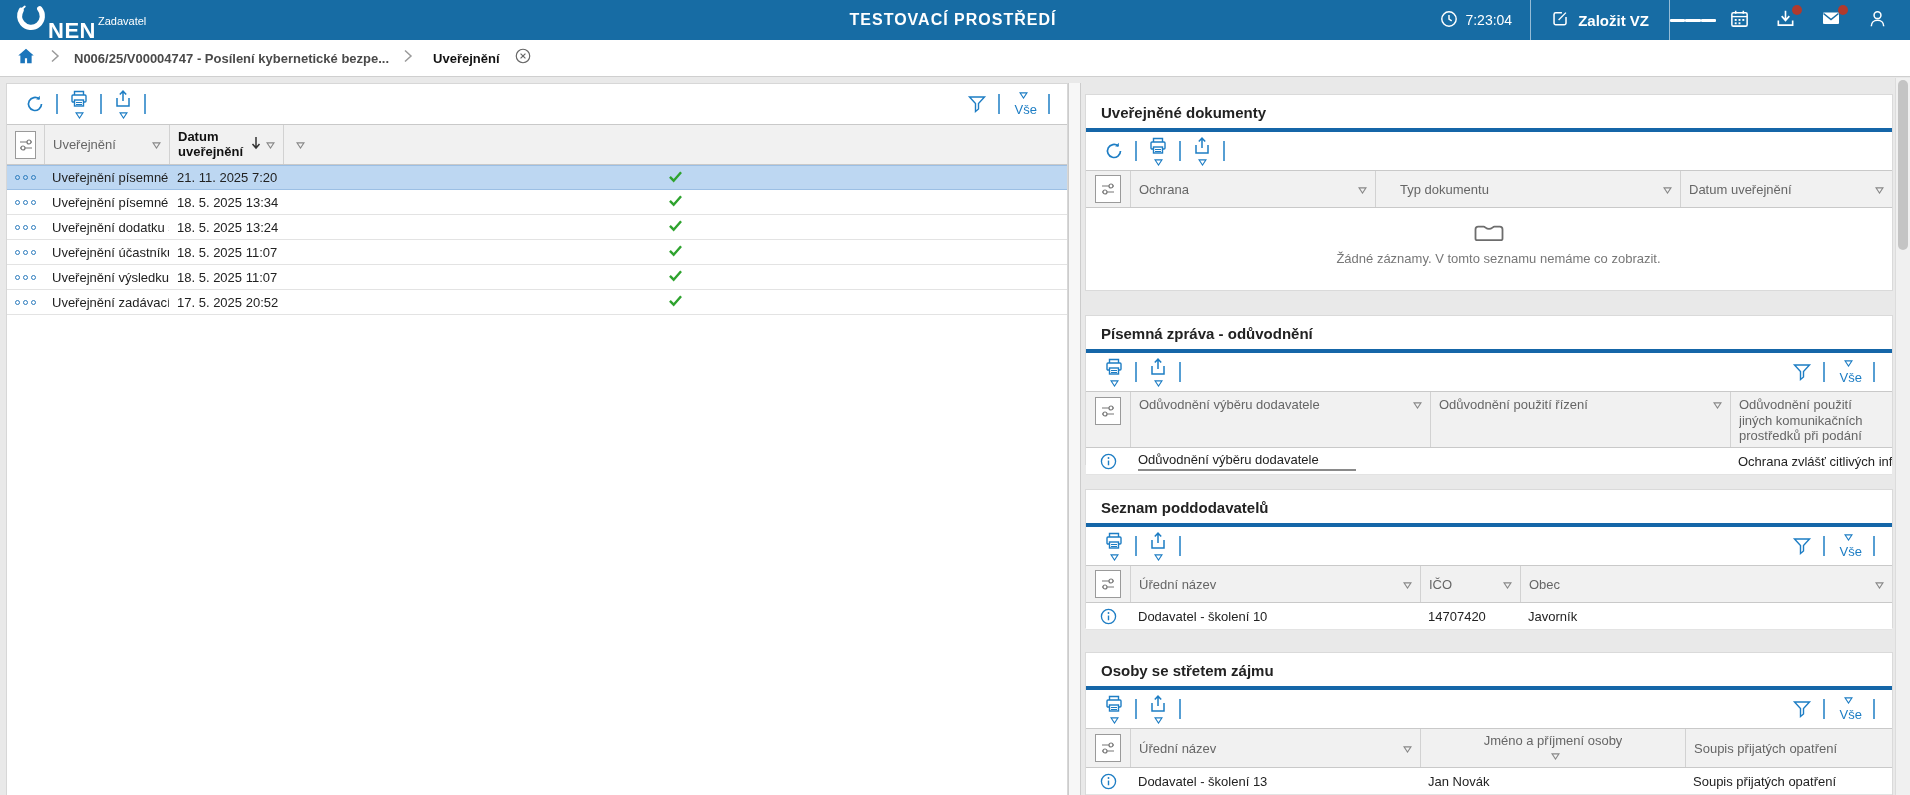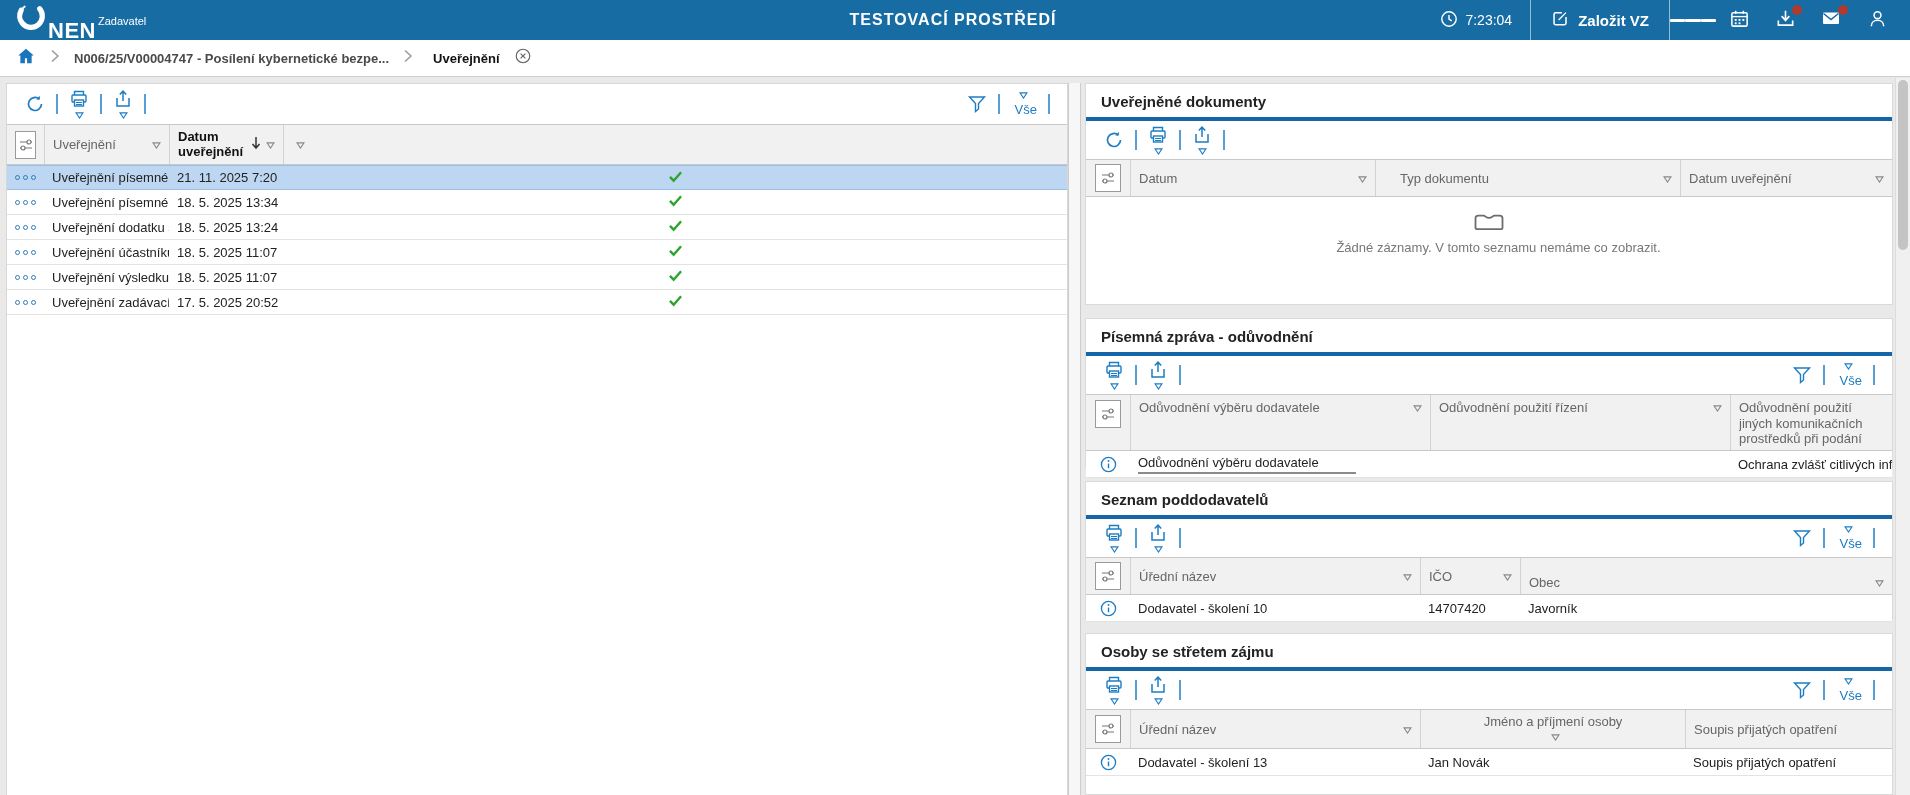--- a/index.html
+++ b/index.html
@@ -54,31 +54,31 @@
   .lp .c0 { width:37px; display:flex; justify-content:center; }
   .lp .c1 { width:125px; }
   .lp .c2 { width:114px; }
   .lp .c3 { flex:1; }
   .lp .thead { height:41px; }
   .lp .th.c2 .lbl { font-weight:bold; color:#111; white-space:normal; line-height:1.15; }
   .lp .trow { height:25px; }
   .lp .check-cell { flex:1; text-align:center; }
 
   
-  .card { background:#fff; border:1px solid #dadada; }
+  .card { background:#fff; border:1px solid #dadada;margin-top:11px; }
   .card-title { padding:9px 15px 7px; font-size:15px; font-weight:bold; color:#222; }
   .card-rule { height:4px; background:#1566A8; }
   .card .toolbar { height:38px; }
   .card .thead { color:#666; }
   .gap { height:13px; flex:none; }
 
   .rp-c0 { width:44px; display:flex; justify-content:center; }
   .doc .rp-c1 { width:245px; } .doc .rp-c2 { width:305px;padding-left:24px; } .doc .rp-c3 { flex:1; }
   .wr  .rp-c1 { width:300px; } .wr  .rp-c2 { width:300px; } .wr  .rp-c3 { flex:1; }
-  .sub .rp-c1 { width:290px; } .sub .rp-c2 { width:100px; } .sub .rp-c3 { flex:1;align-items:flex-end; }
+  .sub .rp-c1 { width:290px; } .sub .rp-c2 { width:100px; } .sub .rp-c3 { flex:1; }
   .cp  .rp-c1 { width:290px; } .cp  .rp-c2 { width:265px;flex-direction:column; } .cp  .rp-c3 { flex:1; }
   .wr .thead .th { align-items:flex-start; padding-top:5px; }
   .wr .th .lbl.wrap { white-space:normal; line-height:1.2; height:46px; }
   .card .trow { height:27px; }
 
   .empty-zone { padding:16px 0 24px; text-align:center; color:#777; font-size:13px; }
   .empty-zone .msg { margin-top:6px;padding-left:19px; }
 
   .link-underline { display:inline-block; min-width:218px; border-bottom:2px solid #8a8a8a; padding-bottom:2px; }
 
@@ -411,21 +411,21 @@
         <div class="th rp-c0">
           <span class="settings-box">
             <svg width="16" height="16" viewBox="0 0 16 16">
                 <path d="M2 5 h12 M2 11 h12" stroke="#777" stroke-width="1.2"></path>
                 <circle cx="11" cy="5" r="2" fill="#fff" stroke="#777" stroke-width="1.2"></circle>
                 <circle cx="5" cy="11" r="2" fill="#fff" stroke="#777" stroke-width="1.2"></circle>
               </svg>
           </span>
         </div>
         <div class="th rp-c1">
-          <span class="lbl">Datum</span>
+          <span class="lbl">Ochrana</span>
           <span class="flt"><svg width="9" height="7" viewBox="0 0 10 8">
                 <path d="M1 1 H9 L5 7 Z" fill="none" stroke="#888" stroke-width="1.2"></path>
               </svg></span>
         </div>
         <div class="th rp-c2">
           <span class="lbl">Typ dokumentu</span>
           <span class="flt"><svg width="9" height="7" viewBox="0 0 10 8">
                 <path d="M1 1 H9 L5 7 Z" fill="none" stroke="#888" stroke-width="1.2"></path>
               </svg></span>
         </div>

